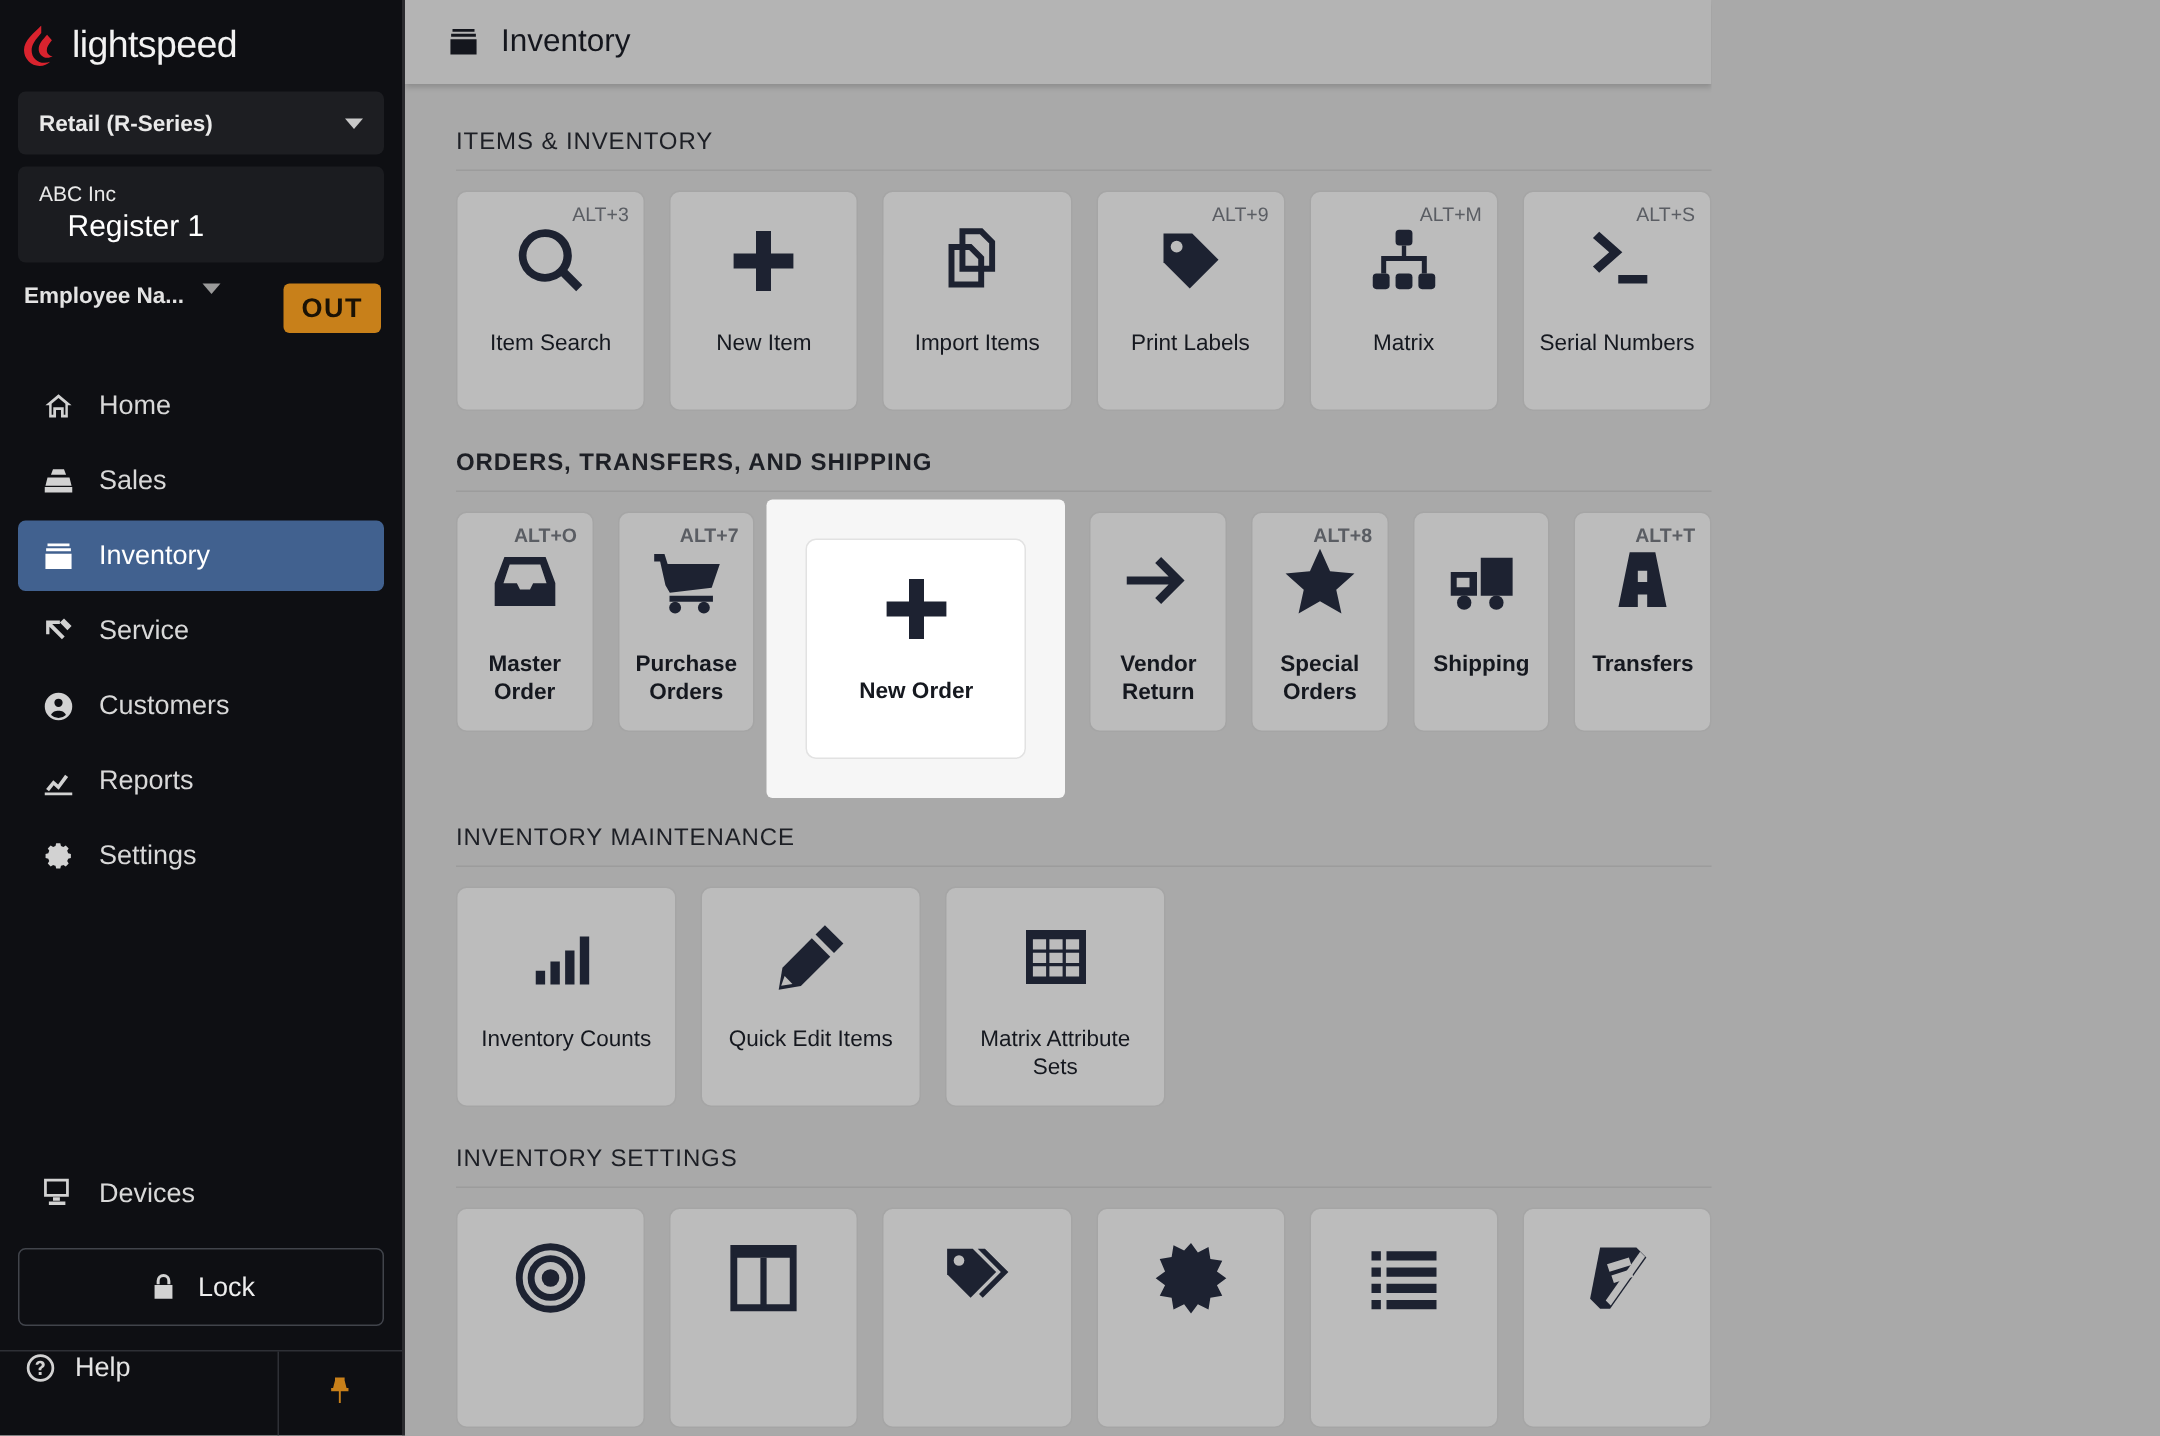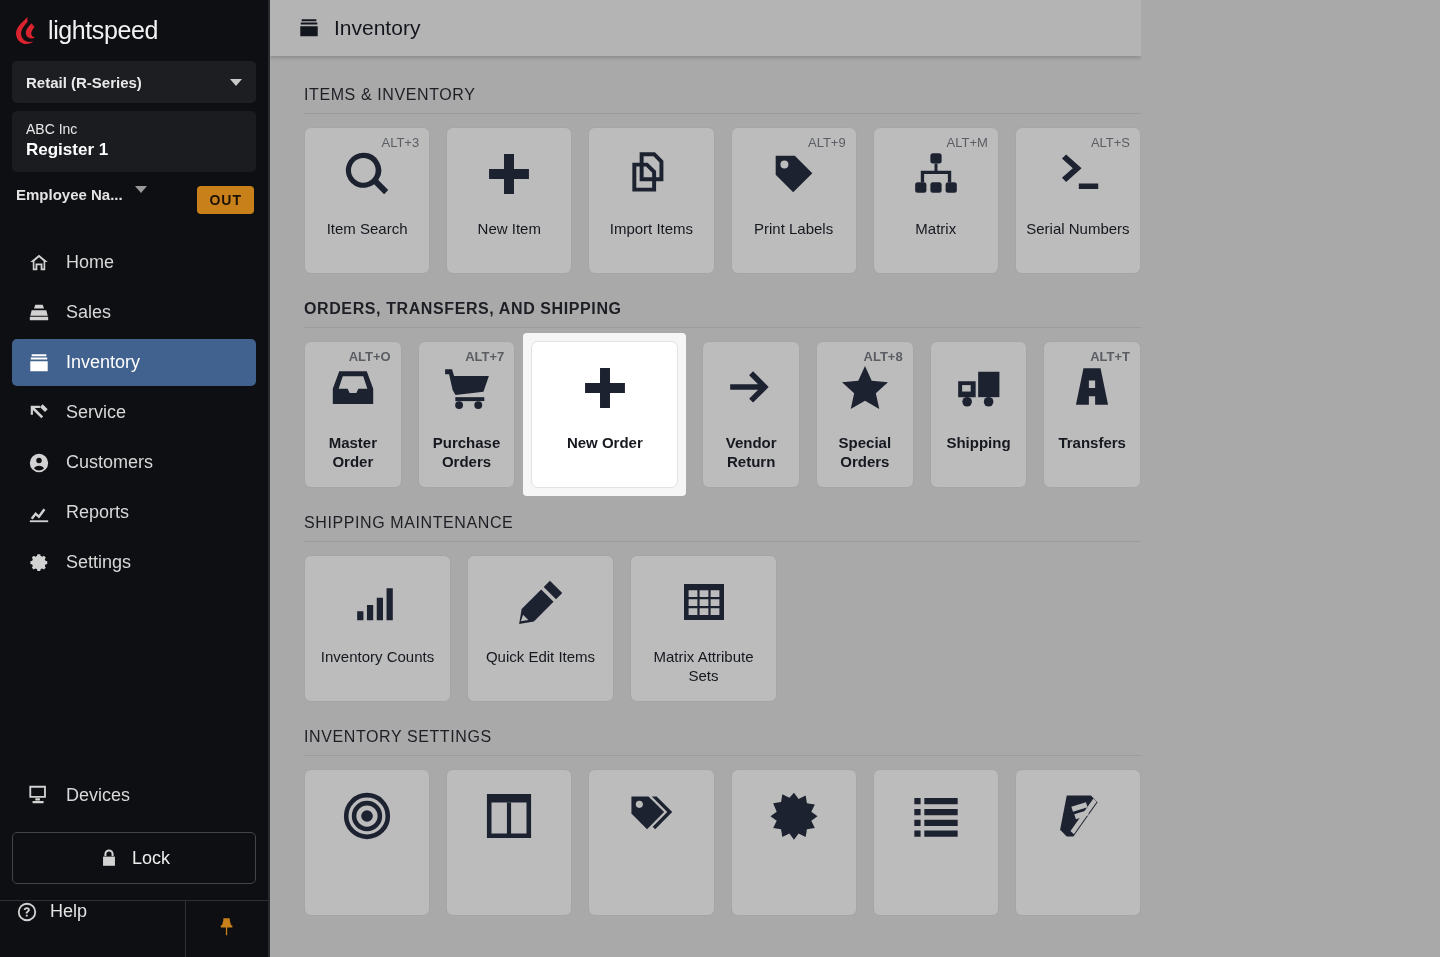--- a/index.html
+++ b/index.html
@@ -31,28 +31,28 @@
     padding: 4px 14px; cursor: pointer; text-align: center;
   }
   .series-select span { color: #e9e9e9; font-size: 15px; font-weight: bold; }
   .caret { width: 0; height: 0; border-left: 6px solid transparent; border-right: 6px solid transparent; border-top: 7px solid #c9c9c9; }
 
   .store-box {
     margin: 8px 12px 0 12px; background: #1b1c20; border-radius: 5px;
     padding: 10px 14px 12px 14px;
   }
   .store-box .l1 { color: #e9e9e9; font-size: 14px; margin-bottom: 3px; }
-  .store-box .l2 { color: #ffffff; font-size: 17px; font-weight: bold; }
+  .store-box .l2 { color: #ffffff; font-size: 20px; font-weight: normal; margin-left: 19px; }
 
   .employee-row { display: flex; align-items: flex-start; padding: 14px 14px 16px 16px; gap: 10px; }
   .employee-name { color: #e3e3e3; font-size: 15px; font-weight: bold; }
   .emp-caret { width: 0; height: 0; border-left: 6px solid transparent; border-right: 6px solid transparent; border-top: 7px solid #9a9a9a; margin-left: 2px; }
   .out-badge {
     margin-left: auto; background: #c8801a; color: #1a1205;
-    font-size: 14px; font-weight: bold; letter-spacing: 1px;
+    font-size: 18px; font-weight: bold; letter-spacing: 1px;
     padding: 6px 12px; border-radius: 4px; cursor: pointer;
   }
 
   .nav { margin-top: 6px; }
   .nav-item {
     display: flex; align-items: center; gap: 16px;
     height: 47px; margin: 3px 12px; padding: 0 16px;
     border-radius: 5px; cursor: pointer;
   }
   .nav-item .lbl { color: #d8d8d8; font-size: 18px; }
@@ -100,21 +100,21 @@
     width: 147px; height: 147px; background: #bcbcbc;
     border: 1px solid #a5a5a5; border-radius: 7px;
     position: relative; cursor: pointer;
     display: flex; flex-direction: column; align-items: center;
   }
   .tile .shortcut { position: absolute; top: 7px; right: 10px; font-size: 13px; color: #5a5d63; }
   .tile .glyph { height: 92px; display: flex; align-items: center; justify-content: center; width: 100%; }
   .tile .glyph svg { fill: #1d2231; display: block; }
   .tile .tlabel { font-size: 15px; color: #15181f; text-align: center; line-height: 1.25; padding: 0 6px; }
 
-  .tile-focus-wrap { padding: 8px; background: #f6f6f6; border-radius: 4px; margin: -8px 0 -8px -8px; }
+  .tile-focus-wrap { padding: 26px; background: #f6f6f6; border-radius: 4px; margin: -8px 0 -8px -8px; }
   .tile-focus-wrap .tile { background: #ffffff; border-color: #e2e2e2; }
 </style>
 </head>
 <body>
 
 <div class="app">
 
   <aside class="sidebar">
 
     <div class="brand">
@@ -398,21 +398,21 @@
                   <path d="M7.9 2.5h8.2l3.6 17.5h-6.2v-4h-3v4H4.3z"></path>
                   <path d="M10.5 8.4h3v3.6h-3z" fill="#bcbcbc"></path>
                 </svg>
               </span>
             <span class="tlabel">Transfers</span>
           </div>
         </div>
       </div>
 
       <div class="section" style="margin-top:26px;">
-        <div class="sec-head">SHIPPING MAINTENANCE</div>
+        <div class="sec-head">INVENTORY MAINTENANCE</div>
         <div class="sec-rule"></div>
         <div class="tiles">
           <div class="tile">
             <span class="shortcut"></span>
             <span class="glyph">
                 <svg viewBox="0 0 24 24" width="50" height="50">
                   <path d="M2 16.4h3v4.4H2zM6.7 13.4h3v7.4h-3zM11.4 9.9h3v10.9h-3zM16.1 5.4h3v15.4h-3z"></path>
                 </svg>
               </span>
             <span class="tlabel">Inventory Counts</span>

